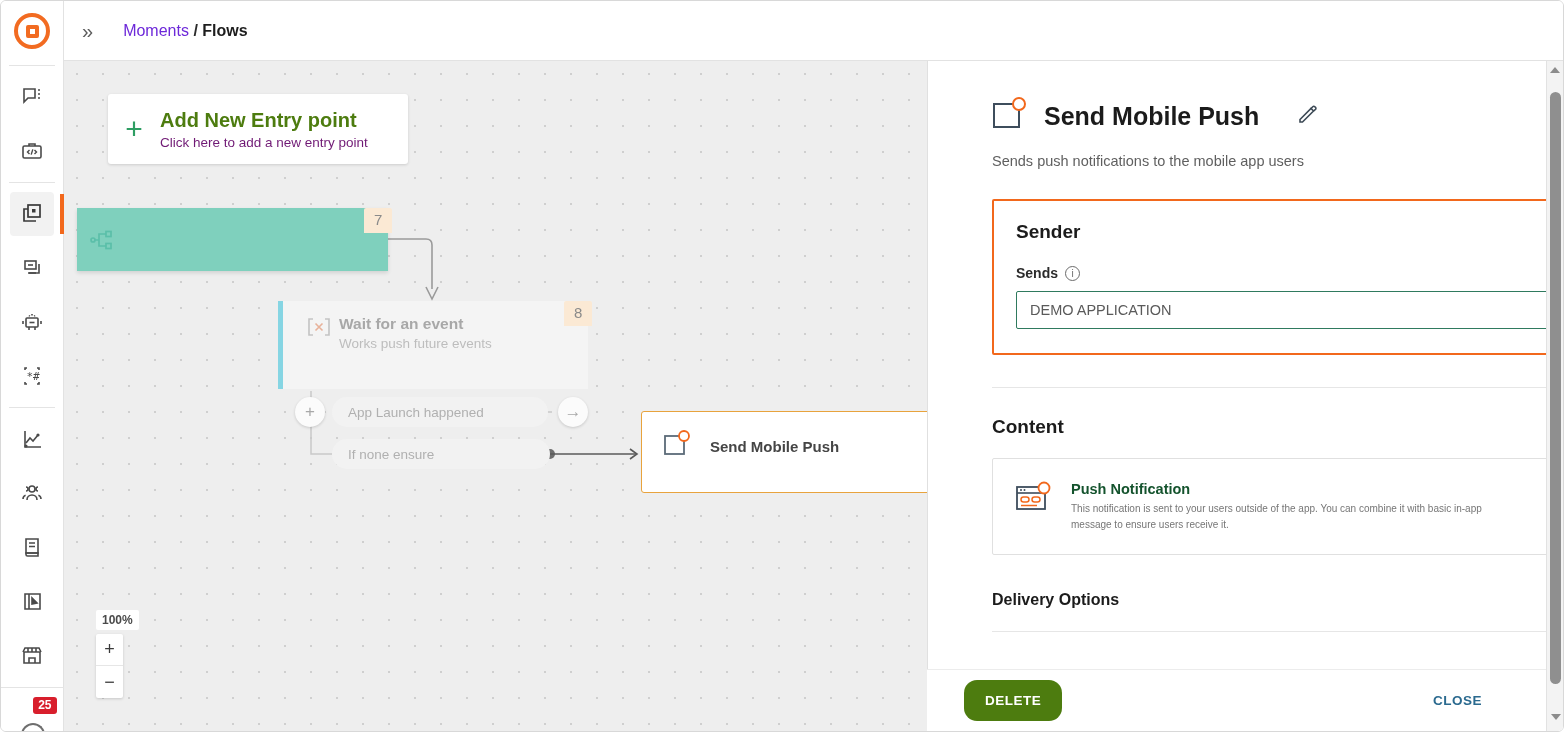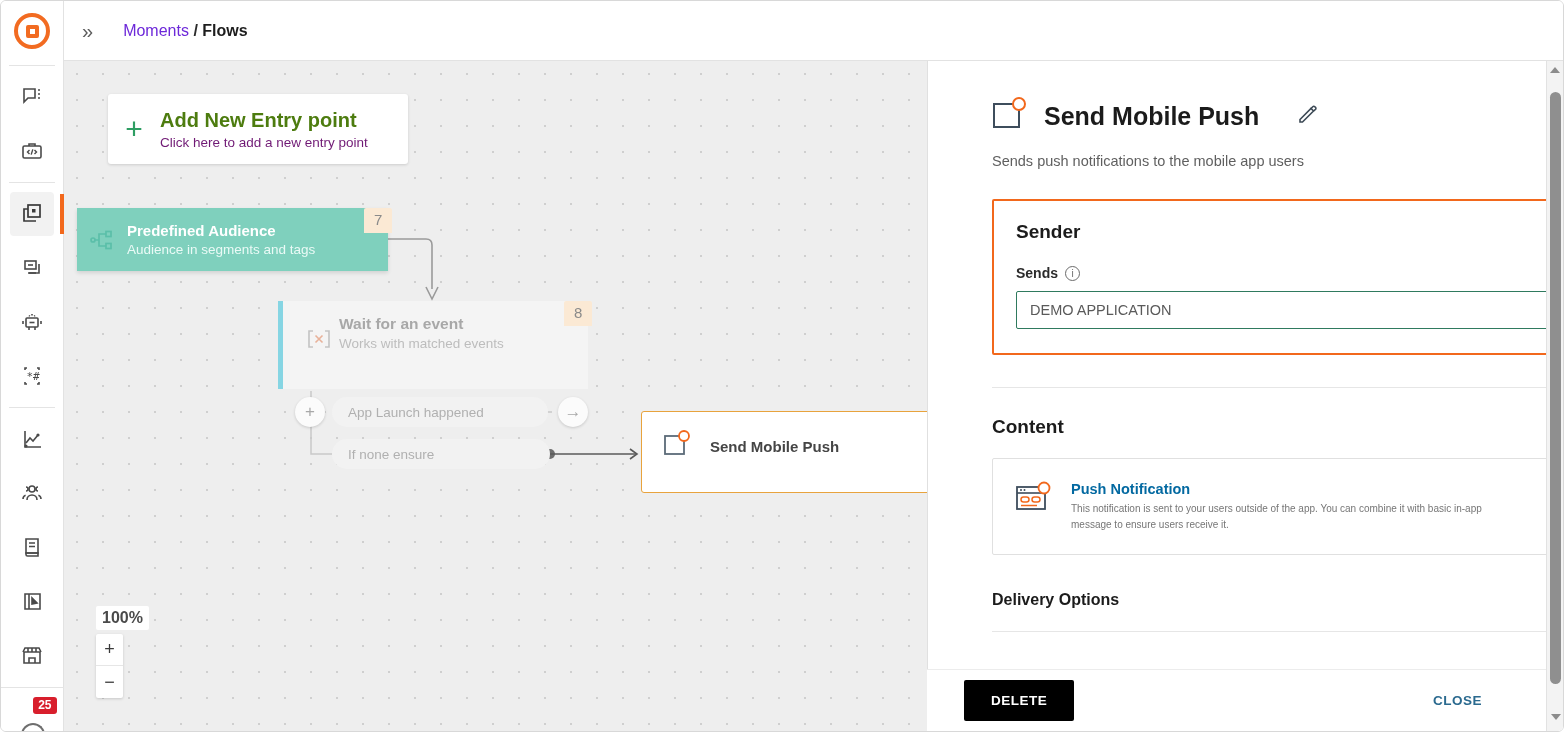--- a/index.html
+++ b/index.html
@@ -106,21 +106,21 @@
   .aud-txt .s { font-size: 13.5px; color: #eafaf6; margin-top: 3px; }
   .step-badge {
     position: absolute; background: #fbe9d4; color: #8a8a8a;
     font-size: 15px; padding: 3px 10px 5px; border-radius: 2px 2px 0 0;
   }
 
   .node-wait {
     left: 214px; top: 240px; width: 310px; height: 88px;
     background: #f4f4f4; border-left: 5px solid #86d5e3; cursor: pointer;
   }
-  .wait-row { display: flex; align-items: flex-end; padding: 14px 0 0 16px; }
+  .wait-row { display: flex; align-items: flex-start; padding: 14px 0 0 16px; }
   .wait-ico { width: 40px; color: #bdbdbd; display:flex; justify-content:center; }
   .wait-txt .t { font-size: 15.5px; font-weight: bold; color: #a8a8a8; }
   .wait-txt .s { font-size: 13.5px; color: #bdbdbd; margin-top: 3px; }
 
   .pill {
     position: absolute; background: #f2f2f2; border-radius: 17px; height: 30px;
     display: flex; align-items: center; padding-left: 16px;
     font-size: 13.5px; color: #b0b0b0; cursor: pointer;
   }
   .circ {
@@ -132,21 +132,21 @@
 
   .node-push {
     left: 577px; top: 350px; width: 290px; height: 82px; background: #fff;
     border: 1.6px solid #e8a33d; border-radius: 3px; cursor: pointer;
   }
   .push-row { display: flex; align-items: center; padding: 18px 0 0 20px; }
   .push-title { font-size: 15px; font-weight: bold; color: #454545; margin-left: 18px; }
 
   .zoom-ctl { position: absolute; left: 32px; bottom: 34px; }
   .zoom-pct {
-    background: #fff; font-size: 16px; font-weight: bold; color: #4a4a4a;
+    background: #fff; font-size: 12px; font-weight: bold; color: #4a4a4a;
     padding: 3px 6px; display: inline-block; border-radius: 2px;
   }
   .zoom-btns {
     margin-top: 4px; width: 27px; background: #fff; border-radius: 2px;
     box-shadow: 0 1px 3px rgba(0,0,0,.16);
   }
   .zoom-btn {
     height: 32px; display: flex; align-items: center; justify-content: center;
     color: #3a3a3a; font-size: 18px; cursor: pointer;
   }
@@ -180,37 +180,37 @@
     font-size: 14.5px; color: #5a5a5a; background: #fff;
   }
 
   .hr { height: 1px; background: #e6e6e6; margin: 32px 0 0 0; }
   .content-title { font-size: 19px; font-weight: bold; color: #1b1b1b; margin-top: 28px; }
   .card {
     margin-top: 20px; border: 1px solid #e0e0e0; border-radius: 2px;
     padding: 22px 22px 22px 22px; display: flex; cursor: pointer;
   }
   .card-txt { margin-left: 18px; }
-  .card-t { font-size: 14.5px; font-weight: bold; color: #0369a1; }
+  .card-t { font-size: 14.5px; font-weight: bold; color: #14532d; }
   .card-s { font-size: 10px; color: #767676; line-height: 1.55; margin-top: 4px; max-width: 418px; }
 
   .collapse-row {
     display: flex; align-items: center; margin-top: 36px; padding-bottom: 22px;
     border-bottom: 1px solid #e6e6e6; cursor: pointer;
   }
   .collapse-t { font-size: 16px; font-weight: bold; color: #1b1b1b; }
 
   .footer {
     position: absolute; left: 926px; bottom: 0; right: 17px; height: 62px;
     background: #fff; display: flex; align-items: center;
     padding: 0 64px 0 37px; border-top: 1px solid #ececec; z-index: 4;
   }
   .btn-delete {
-    background: #000000; color: #fff; font-size: 13.5px; font-weight: bold;
-    letter-spacing: .5px; padding: 13px 27px; border: none; border-radius: 2px; cursor: pointer;
+    background: #4d7c0f; color: #fff; font-size: 13.5px; font-weight: bold;
+    letter-spacing: .5px; padding: 13px 21px; border: none; border-radius: 13px; cursor: pointer;
   }
   .btn-close {
     margin-left: auto; background: none; border: none; color: #2b6a8f;
     font-size: 13.5px; font-weight: bold; letter-spacing: .5px; cursor: pointer;
   }
 
   
   .sbar {
     position: absolute; right: 0; top: 60px; width: 17px; height: 671px;
     background: #f3f3f3; border-left: 1px solid #e2e2e2; z-index: 7;
@@ -395,38 +395,34 @@
 
     <div class="node node-aud">
       <div class="aud-ico">
         <svg width="24" height="24" viewBox="0 0 24 24" fill="none" stroke="#5bbfa9" stroke-width="1.7">
           <path d="M4 12h5M9 12V6h7M9 12v6h7"></path>
           <circle cx="3" cy="12" r="2"></circle>
             <rect x="16" y="3.5" width="5" height="5"></rect>
             <rect x="16" y="15.5" width="5" height="5"></rect>
         </svg>
       </div>
-      <div class="aud-txt">
-        <div class="t">Predefined Audience</div>
-        <div class="s">Audience in segments and tags</div>
-      </div>
     </div>
     <div class="step-badge" style="left:300px; top:147px;">7</div>
 
     <div class="node node-wait">
       <div class="wait-row">
         <div class="wait-ico">
           <svg width="26" height="24" viewBox="0 0 26 24" fill="none" stroke="#c3c3c3" stroke-width="1.6">
             <path d="M7 4H3v16h4M19 4h4v16h-4"></path>
             <path d="M9.5 8.5l7 7M16.5 8.5l-7 7" stroke="#e8b29a"></path>
           </svg>
         </div>
         <div class="wait-txt">
           <div class="t">Wait for an event</div>
-          <div class="s">Works with matched events</div>
+          <div class="s">Works push future events</div>
         </div>
       </div>
     </div>
     <div class="step-badge" style="left:500px; top:240px;">8</div>
 
     <div class="circ" style="left:231px; top:336px;">+</div>
     <div class="pill" style="left:268px; top:336px; width:216px;">App Launch happened</div>
     <div class="circ" style="left:494px; top:336px;">→</div>
     <div class="pill" style="left:268px; top:378px; width:218px;">If none ensure</div>
 

